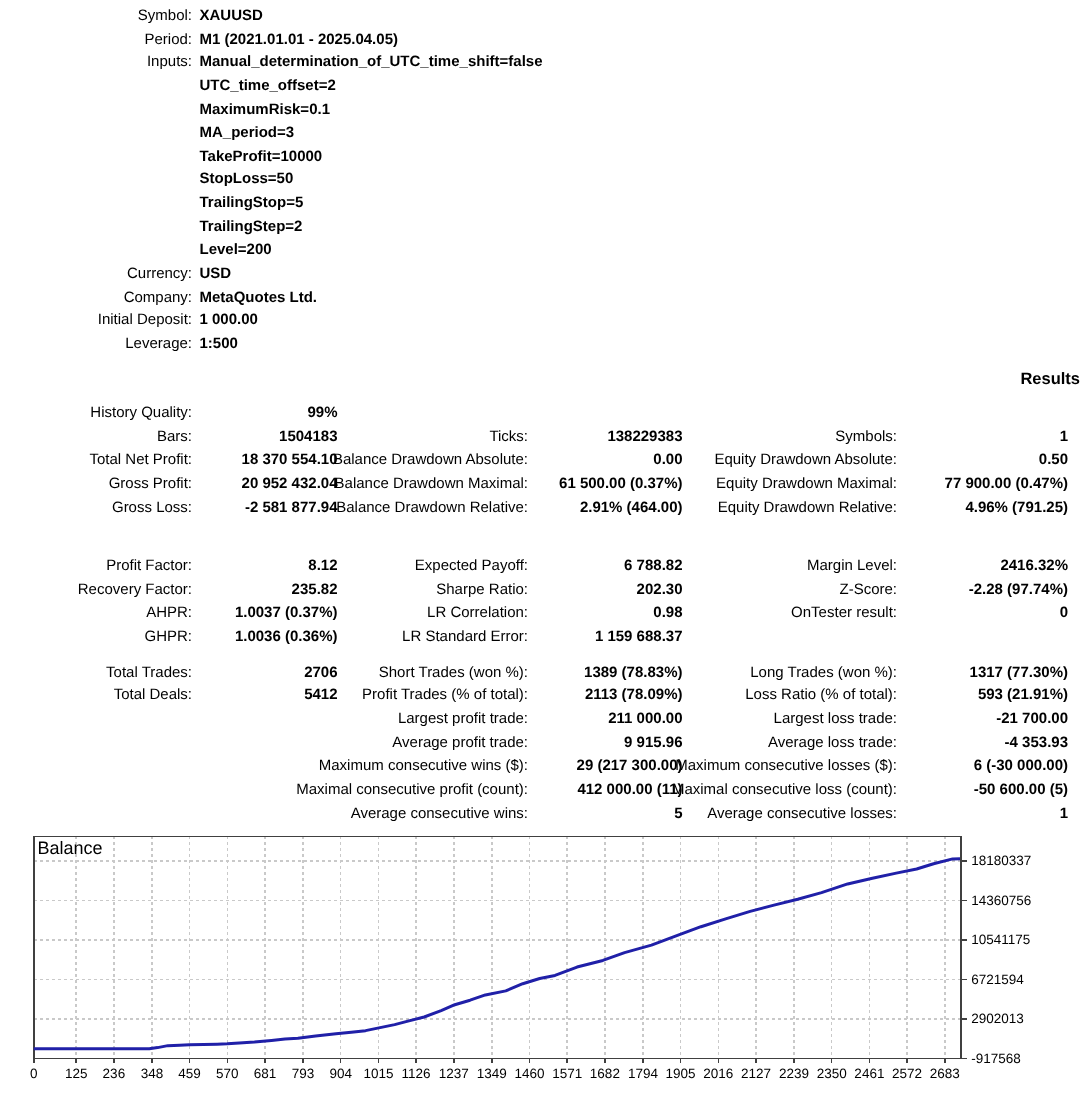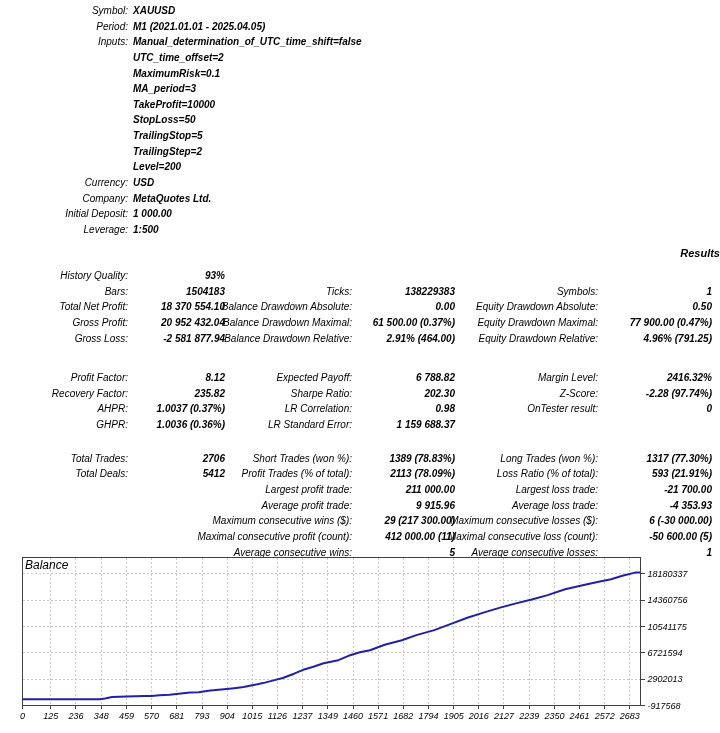--- a/index.html
+++ b/index.html
@@ -1,17 +1,17 @@
 <!DOCTYPE html>
 <html><head>
 <meta charset="utf-8">
 <style>
   html,body{margin:0;padding:0;background:#fff;}
   .page{position:relative;width:720px;height:733px;background:#fff;overflow:hidden;
-        font-family:"Liberation Sans",sans-serif;font-size:10px;color:#000;font-style:italic;}
+        font-family:"Liberation Sans",sans-serif;font-size:10px;color:#000;}
   .hrow,.rrow{position:relative;height:15.65px;line-height:15.65px;}
   .cell{position:absolute;top:0;white-space:nowrap;}
   .lbl{font-weight:normal;}
   .val{font-weight:bold;}
   #header{position:absolute;left:4px;top:3px;width:708px;}
   .hlbl{right:584px;}
   .hval{left:129px;font-weight:bold;}
   #results-title{position:absolute;top:247px;left:0;width:720px;text-align:right;
                  font-weight:bold;font-size:11px;}
   #results{position:absolute;left:4px;top:268px;width:708px;}
@@ -76,21 +76,21 @@
       <div class="hrow">
         <span class="cell hlbl lbl">Leverage:</span>
         <span class="cell hval">1:500</span>
       </div>
     </div>
   <div id="results-title">Results</div>
   <div id="results">
       <div class="group" style="margin-bottom: 24px; text-align: right;">
         <div class="rrow">
           <span class="cell c0 lbl">History Quality:</span>
-          <span class="cell c1 val">93%</span>
+          <span class="cell c1 val">99%</span>
         </div>
         <div class="rrow">
           <span class="cell c0 lbl">Bars:</span>
           <span class="cell c1 val">1504183</span>
           <span class="cell c2 lbl">Ticks:</span>
           <span class="cell c3 val">138229383</span>
           <span class="cell c4 lbl">Symbols:</span>
           <span class="cell c5 val">1</span>
         </div>
         <div class="rrow">
@@ -111,21 +111,21 @@
         </div>
         <div class="rrow">
           <span class="cell c0 lbl">Gross Loss:</span>
           <span class="cell c1 val">-2 581 877.94</span>
           <span class="cell c2 lbl">Balance Drawdown Relative:</span>
           <span class="cell c3 val">2.91% (464.00)</span>
           <span class="cell c4 lbl">Equity Drawdown Relative:</span>
           <span class="cell c5 val">4.96% (791.25)</span>
         </div>
       </div>
-      <div class="group" style="margin-bottom: 18px;">
+      <div class="group" style="margin-bottom: 8px;">
         <div class="rrow">
           <span class="cell c0 lbl">Profit Factor:</span>
           <span class="cell c1 val">8.12</span>
           <span class="cell c2 lbl">Expected Payoff:</span>
           <span class="cell c3 val">6 788.82</span>
           <span class="cell c4 lbl">Margin Level:</span>
           <span class="cell c5 val">2416.32%</span>
         </div>
         <div class="rrow">
           <span class="cell c0 lbl">Recovery Factor:</span>

